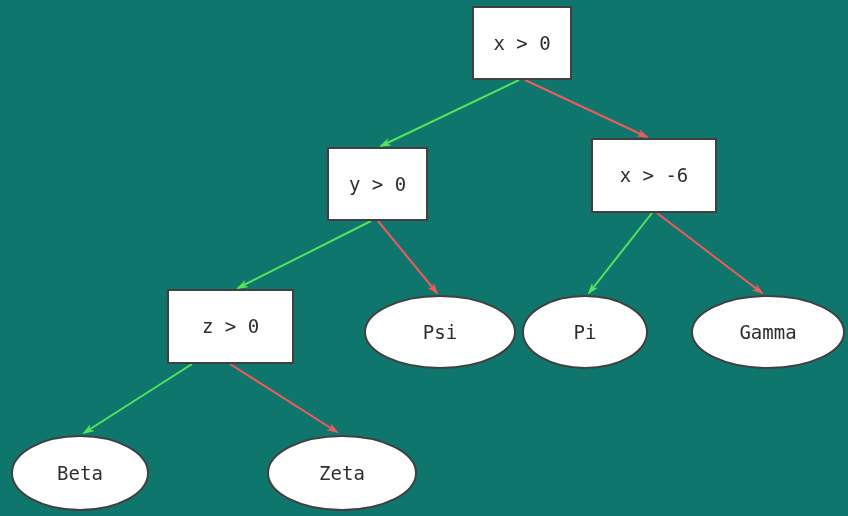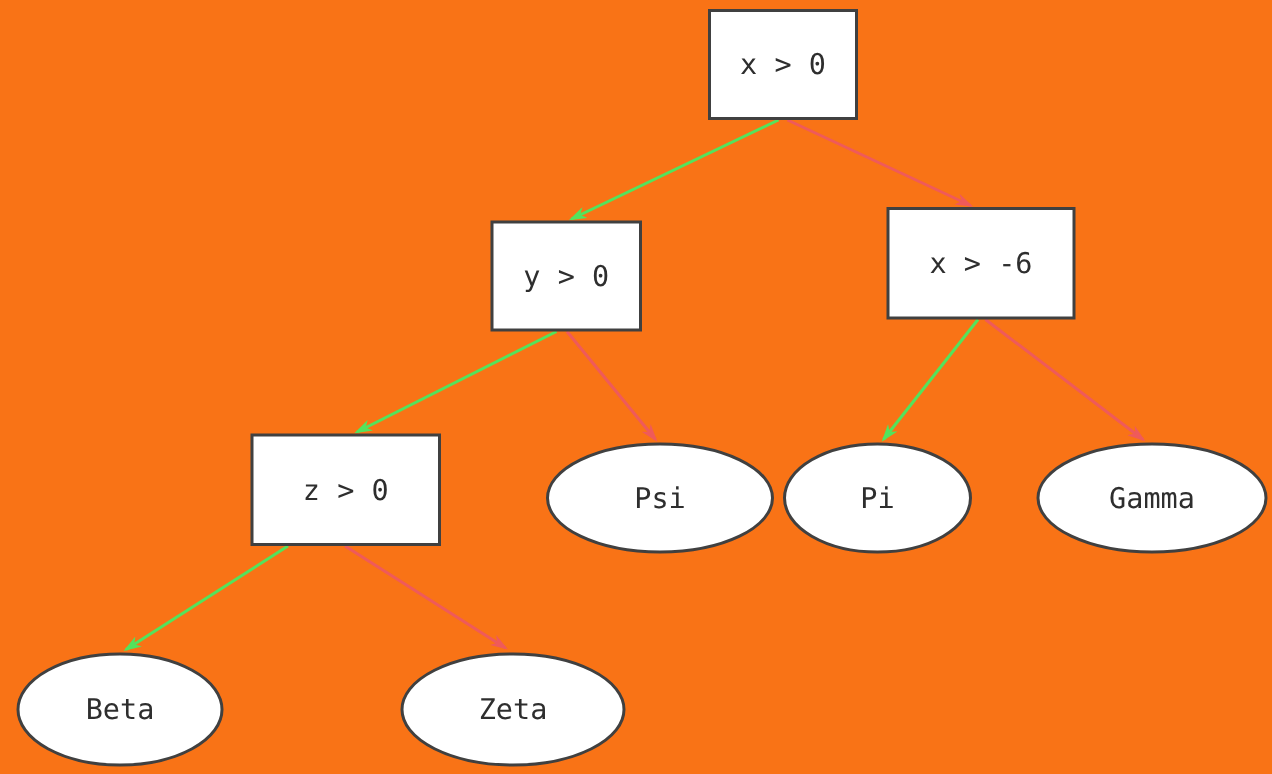--- a/index.html
+++ b/index.html
@@ -8,21 +8,21 @@
     background: #ffffff;
     width: 848px;
     height: 516px;
     overflow: hidden;
     font-family: "DejaVu Sans Mono", "Liberation Mono", monospace;
   }
   .diagram-wrap {
     position: relative;
     width: 848px;
     height: 516px;
-    background: #f97316;
+    background: #0f766e;
   }
   svg {
     display: block;
   }
   .node-shape {
     fill: #ffffff;
     stroke: #404040;
     stroke-width: 2;
   }
   .node-label {

